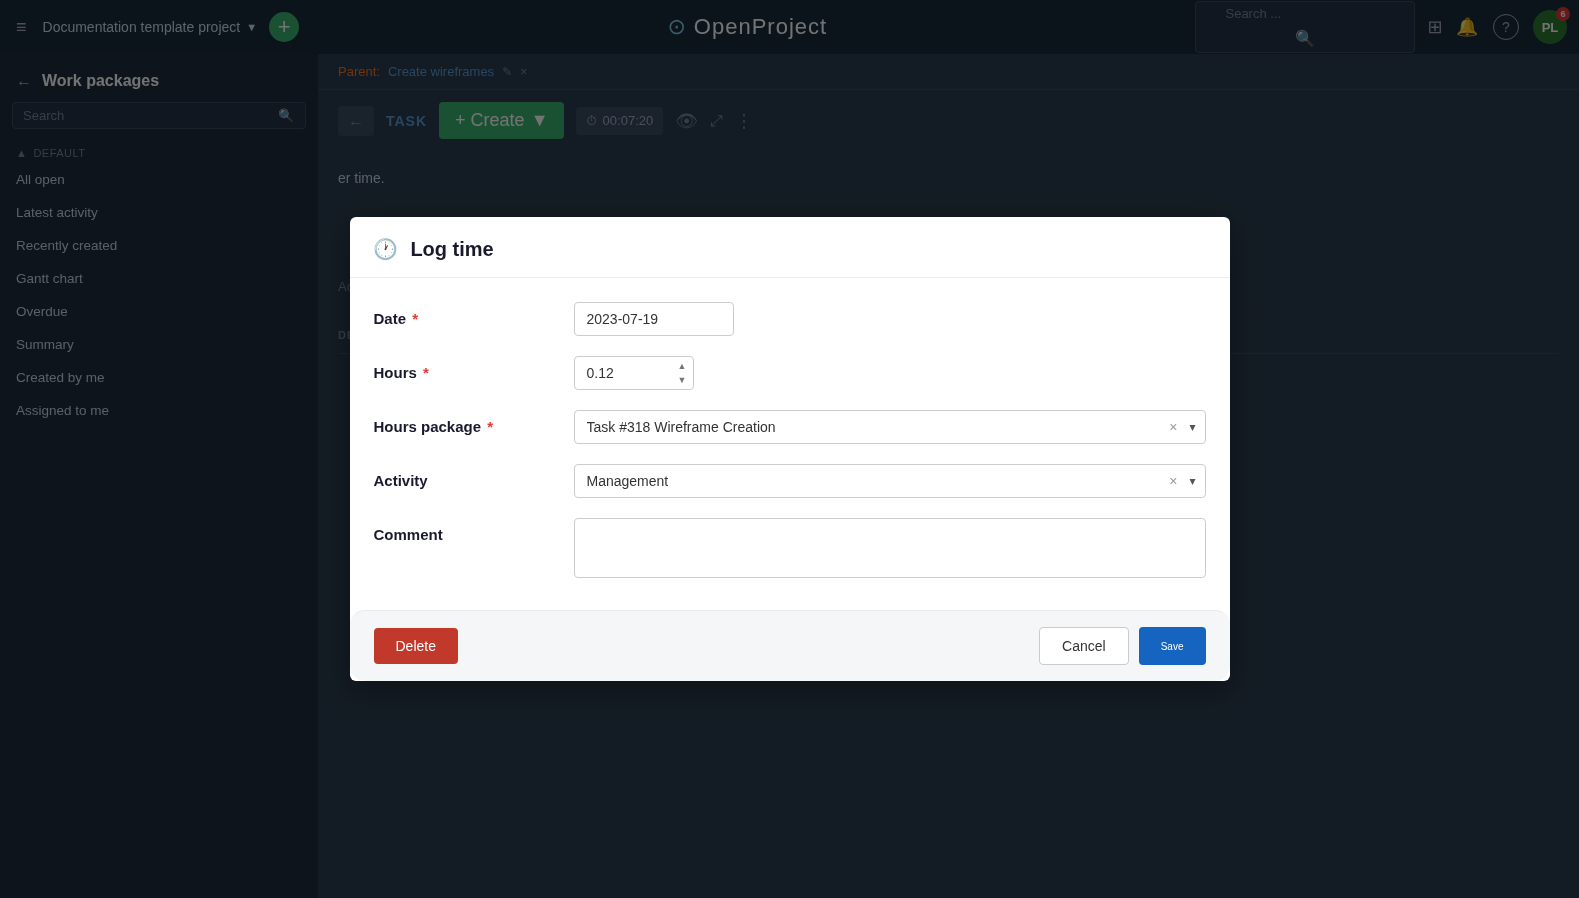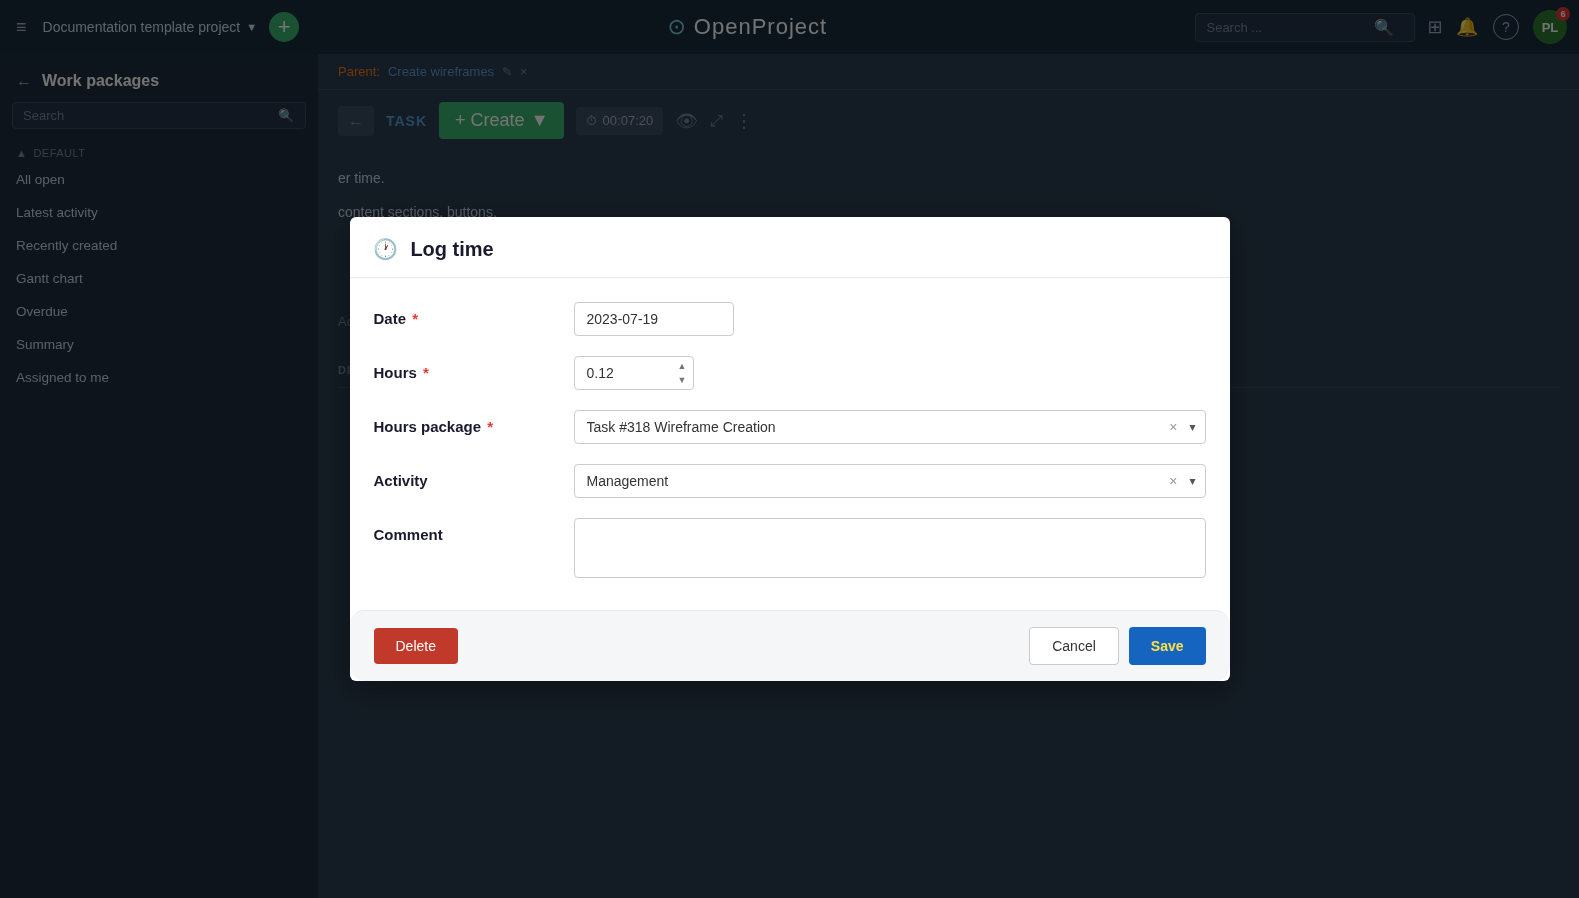--- a/index.html
+++ b/index.html
@@ -15,21 +15,21 @@
     .top-nav-project .arrow { font-size: 11px; }
     .top-nav-add-btn {
       width: 30px; height: 30px; border-radius: 50%; background: #3cb371; color: #fff;
       border: none; font-size: 22px; cursor: pointer; display: flex; align-items: center; justify-content: center; line-height: 1;
     }
     .top-nav-logo { flex: 1; display: flex; justify-content: center; align-items: center; gap: 8px; }
     .top-nav-logo .logo-icon { font-size: 22px; color: #7ec8e3; }
     .top-nav-logo .logo-text { font-size: 22px; font-weight: 300; color: #fff; letter-spacing: 1px; }
     .top-nav-search {
       display: flex; align-items: center; background: #243447; border: 1px solid #3a4f63;
-      border-radius: 4px; padding: 4px 10px; gap: 8px; width: 220px;
+      border-radius: 4px; padding: 4px 10px; gap: 8px; width: 220px; flex-direction: column;
     }
     .top-nav-search input { background: transparent; border: none; outline: none; color: #ccc; font-size: 13px; width: 160px; }
     .top-nav-search input::placeholder { color: #778899; }
     .top-nav-icons { display: flex; align-items: center; gap: 14px; }
     .top-nav-icon { color: #aac; font-size: 18px; cursor: pointer; position: relative; }
     .top-nav-avatar {
       width: 34px; height: 34px; border-radius: 50%; background: #2e7d32;
       color: #fff; font-size: 13px; font-weight: bold; display: flex; align-items: center; justify-content: center;
       position: relative;
     }
@@ -111,21 +111,21 @@
     .hours-spinner .arrow { background: none; border: none; cursor: pointer; color: #777; font-size: 9px; line-height: 1.2; padding: 1px 3px; }
     .select-wrap { position: relative; display: flex; align-items: center; }
     .select-clear { position: absolute; right: 28px; color: #999; cursor: pointer; font-size: 14px; }
     .select-arrow { position: absolute; right: 10px; color: #555; font-size: 12px; pointer-events: none; }
     .select-input { appearance: none; -webkit-appearance: none; padding-right: 50px; cursor: pointer; background: #fff; }
     .comment-input { width: 100%; height: 60px; resize: none; }
     .modal-footer { display: flex; align-items: center; justify-content: space-between; padding: 16px 24px; background: #f5f6f7; border-top: 1px solid #e8eaed; border-radius: 15px; }
     .delete-btn { background: #c0392b; color: #fff; border: none; border-radius: 4px; padding: 10px 22px; font-size: 14px; font-weight: 500; cursor: pointer; }
     .footer-right { display: flex; gap: 10px; }
     .cancel-btn { background: #fff; color: #333; border: 1px solid #ccc; border-radius: 4px; padding: 10px 22px; font-size: 14px; cursor: pointer; }
-    .save-btn { background: #1565c0; color: #fde047; border: none; border-radius: 4px; padding: 10px 22px; font-size: 14px; font-weight: 700; cursor: pointer; }
+    .save-btn { background: #1565c0; color: #ffffff; border: none; border-radius: 4px; padding: 10px 22px; font-size: 10px; font-weight: 400; cursor: pointer; }
   </style>
 </head>
 <body>
 
 <div class="top-nav">
   <span class="top-nav-hamburger">≡</span>
   <div class="top-nav-project">
     <span>Documentation template project</span>
     <span class="arrow">▼</span>
   </div>
@@ -174,20 +174,23 @@
       <span>Recently created</span>
     </div>
     <div class="sidebar-item">
       <span>Gantt chart</span>
     </div>
     <div class="sidebar-item">
       <span>Overdue</span>
     </div>
     <div class="sidebar-item">
       <span>Summary</span>
+    </div>
+    <div class="sidebar-item">
+      <span>Created by me</span>
     </div>
     <div class="sidebar-item">
       <span>Assigned to me</span>
     </div>
   </div>
 
   <div class="content-area">
     <div class="parent-bar">
       <span class="label">Parent:</span>
       <span class="value">Create wireframes</span>
@@ -204,21 +207,20 @@
       <button class="time-btn">
         <span>⏱</span>
         <span>00:07:20</span>
       </button>
       <span class="watch-btn">👁</span>
       <span class="expand-btn">⤢</span>
       <span class="more-btn">⋮</span>
     </div>
     <div class="task-content">
       <div class="content-text">er time.</div>
-      <div class="content-text">content sections, buttons,</div>
       <div style="margin-top:80px;">
         <div class="task-field">
           <span class="label">Accountable</span>
           <span class="value">-</span>
         </div>
         <div class="task-section-title">DETAILS</div>
       </div>
     </div>
   </div>
 </div>

